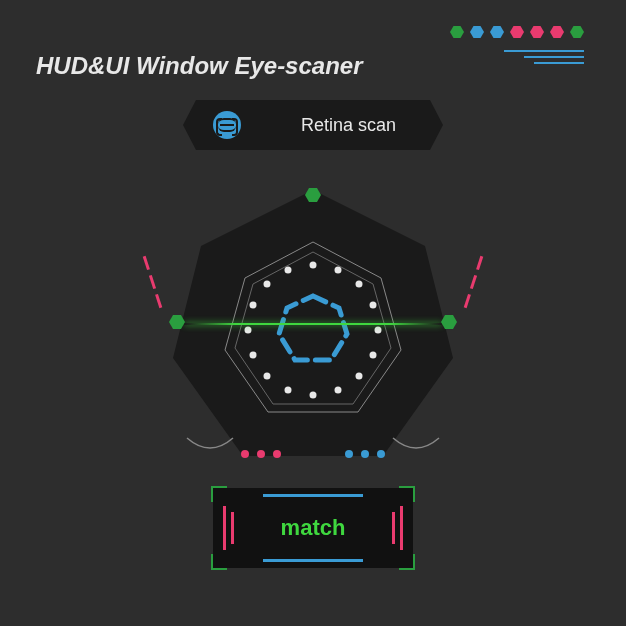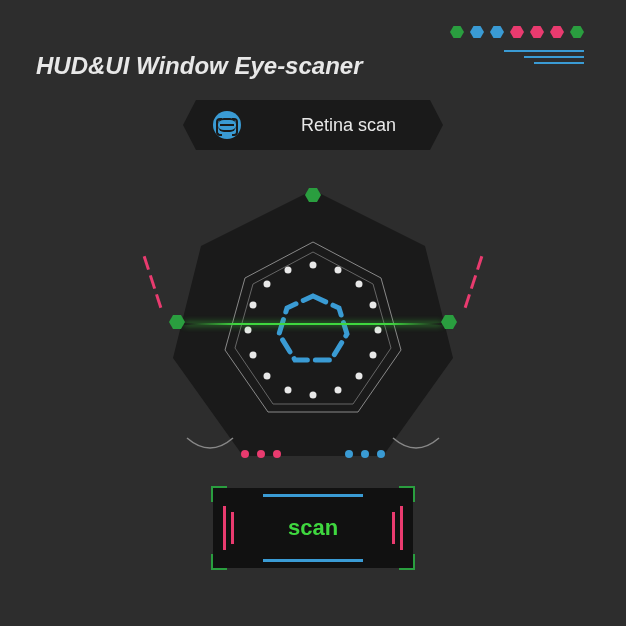--- a/index.html
+++ b/index.html
@@ -353,14 +353,14 @@
   <div class="match-corner tl"></div>
   <div class="match-corner tr"></div>
   <div class="match-corner bl"></div>
   <div class="match-corner br"></div>
   <div class="match-hline top"></div>
   <div class="match-hline bot"></div>
   <div class="match-vtick l1"></div>
   <div class="match-vtick l2"></div>
   <div class="match-vtick r1"></div>
   <div class="match-vtick r2"></div>
-  <div class="match-label">scan</div>
+  <div class="match-label">match</div>
 </div>
 
 </body></html>

